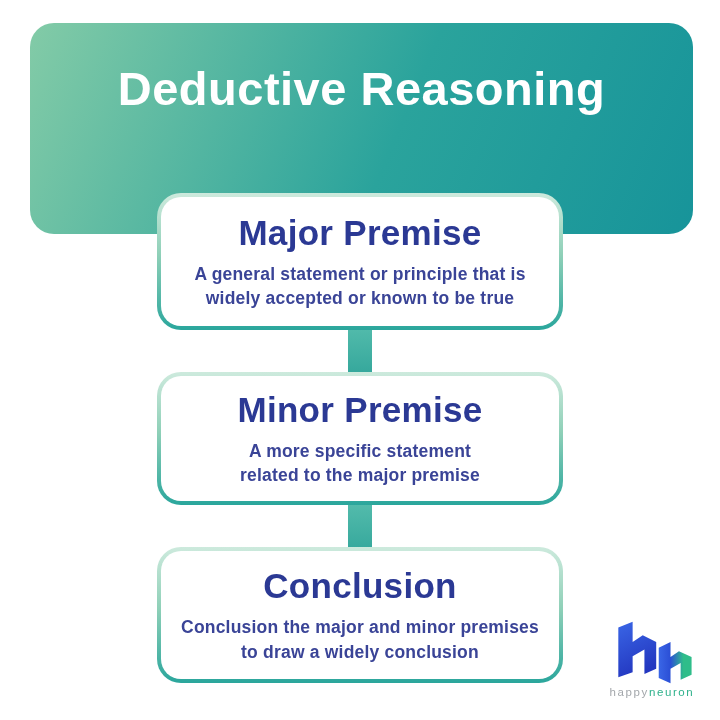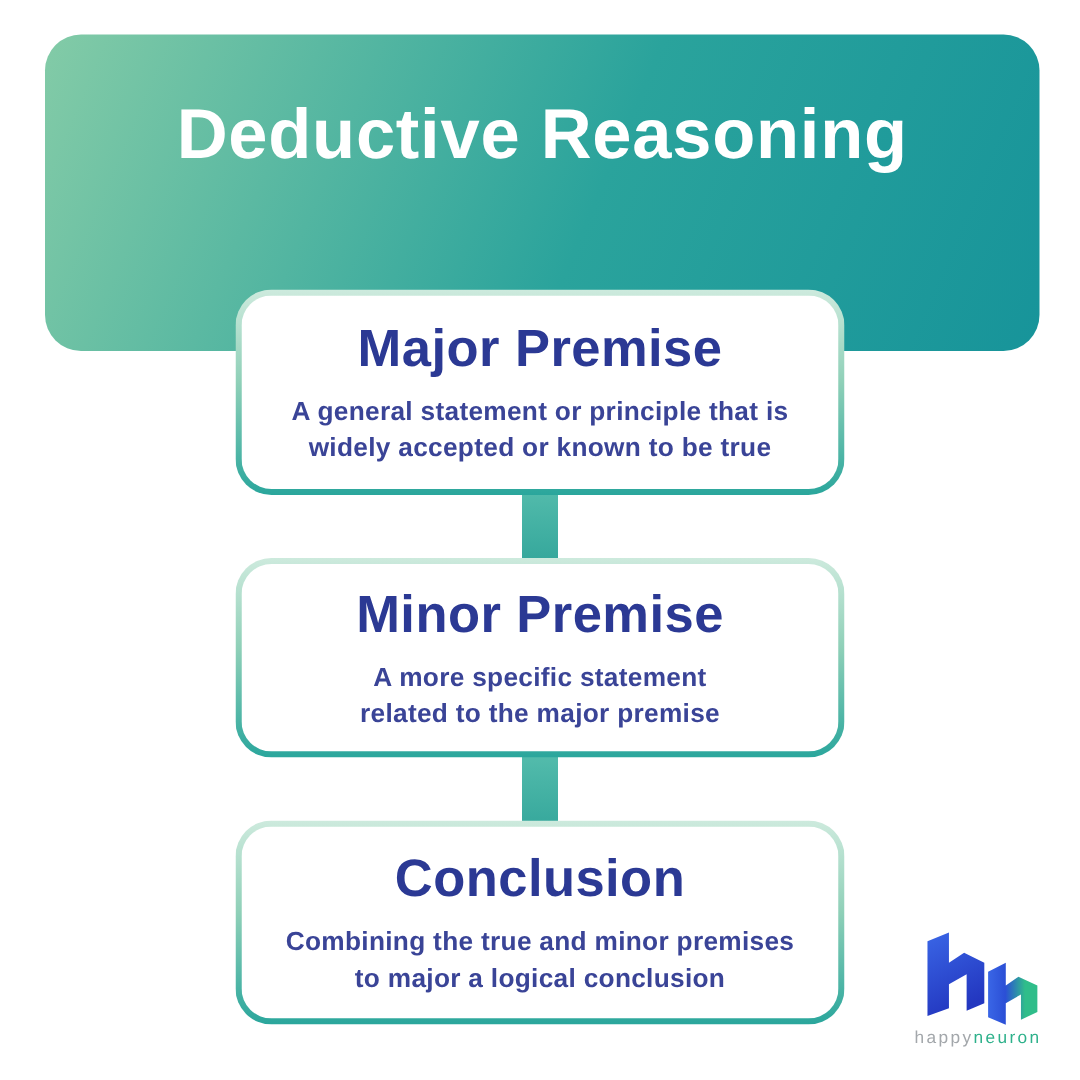--- a/index.html
+++ b/index.html
@@ -94,22 +94,22 @@
     <h2>Major Premise</h2>
     <p>
       <span>A general statement or principle that is</span><br>
       <span>widely accepted or known to be true</span>
     </p>
   </section>
 
   <section class="step-box step-3">
     <h2>Conclusion</h2>
     <p>
-      <span>Combining the true and minor premises</span><br>
-      <span>to major a logical conclusion</span>
+      <span>Conclusion the major and minor premises</span><br>
+      <span>to draw a widely conclusion</span>
     </p>
   </section>
 
   <div class="logo">
     <svg width="92" height="64" viewBox="0 0 100 76" xmlns="http://www.w3.org/2000/svg" aria-hidden="true">
       <defs>
         <linearGradient id="hGrad" x1="0" y1="0" x2="0.35" y2="1">
           <stop offset="0" style="stop-color:var(--logo-blue-light)"></stop>
           <stop offset="1" style="stop-color:var(--logo-blue-dark)"></stop>
         </linearGradient>

